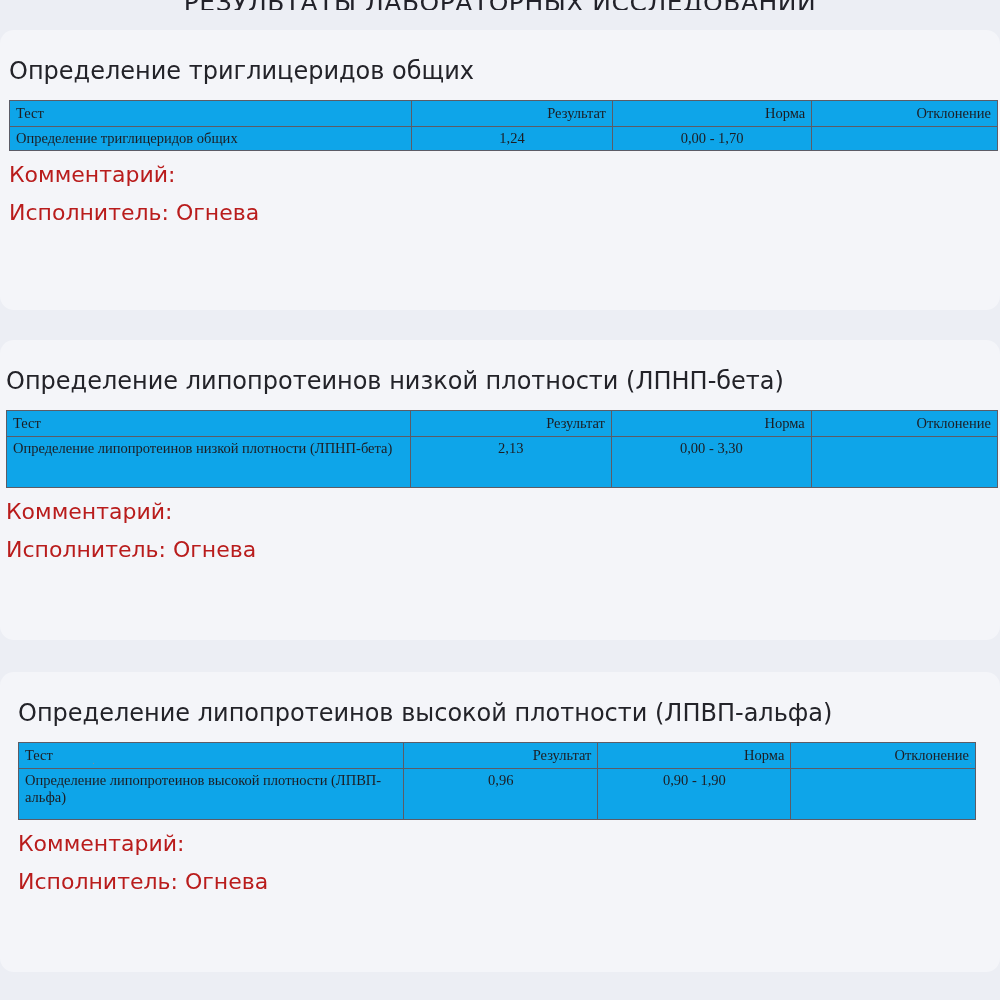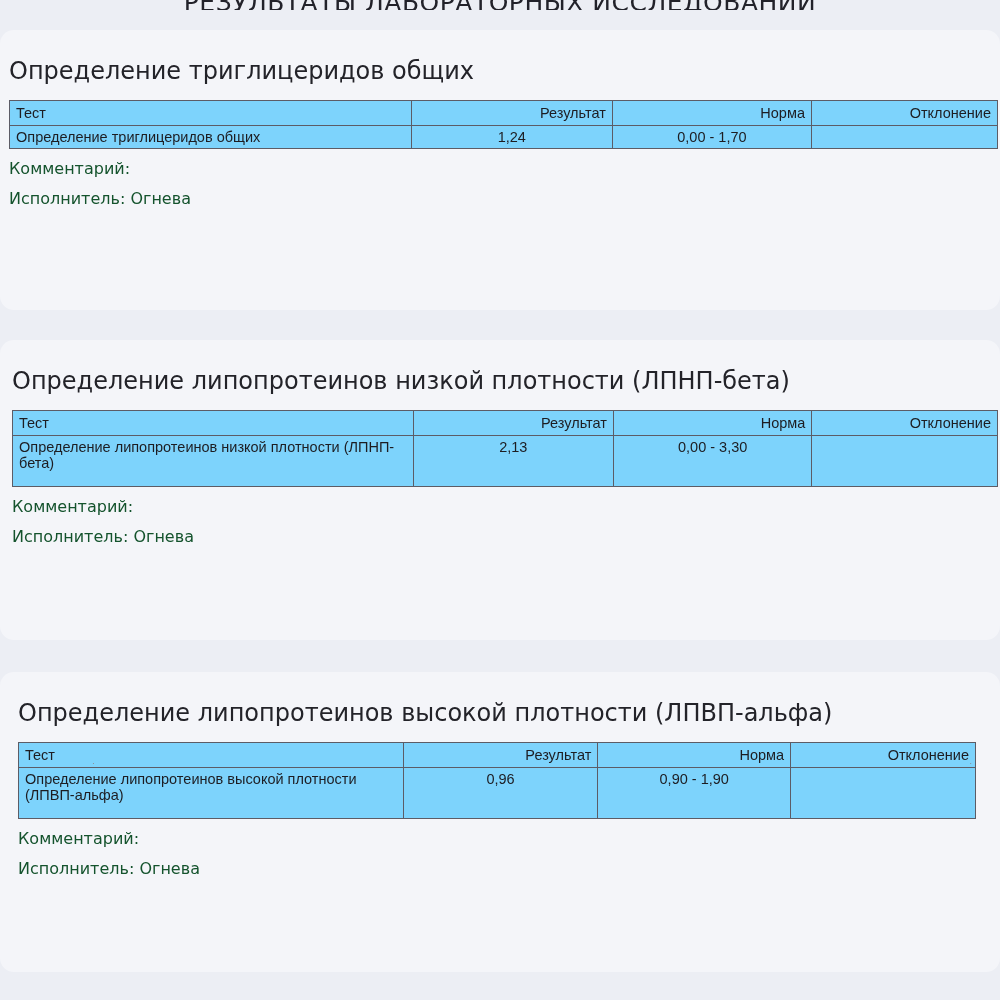--- a/index.html
+++ b/index.html
@@ -54,22 +54,22 @@
     font-weight: 400;
     color: #232329;
     margin: 0 0 14px 0;
     line-height: 1.15;
     white-space: nowrap;
   }
 
   table.lab {
     border-collapse: collapse;
     table-layout: fixed;
-    font-family: Liberation Sans, sans-serif;
-    background: #7dd3fc;
+    font-family: Liberation Serif, serif;
+    background: #0ea5e9;
   }
   table.lab td, table.lab th {
     border: 1px solid #5c5c66;
     font-weight: 400;
     font-size: 14.5px;
     color: #1d1d22;
     padding: 3px 6px;
     vertical-align: top;
   }
   table.lab th {
@@ -82,34 +82,34 @@
   }
   table.lab td.center {
     text-align: center;
   }
   .col-test   { width: 417px; }
   .col-result { width: 200px; }
   .col-norm   { width: 200px; margin-top: 48px; }
   .col-dev    { width: 182px; }
 
   .row-line {
-    font-size: 16px;
-    color: #14532d;
+    font-size: 22px;
+    color: #b91c1c;
     margin-top: 10px;
     line-height: 1.3;
     white-space: nowrap;
   }
 
   
   #sec1 { top: 30px; height: 280px; padding: 28px 0 0 0; }
   #sec1 .inner { padding-left: 9px; padding-right: 2px; }
 
   
   #sec2 { top: 340px; height: 300px; padding: 28px 0 0 0; }
-  #sec2 .inner { padding-left: 12px; padding-right: 2px; }
+  #sec2 .inner { padding-left: 6px; padding-right: 2px; }
 
   
   #sec3 { top: 672px; height: 300px; padding: 28px 0 0 0; }
   #sec3 .inner { padding-left: 18px; padding-right: 24px; }
   #sec3 .col-test   { width: 396px; }
   #sec3 .col-result { width: 192px; }
   #sec3 .col-norm   { width: 192px; }
   #sec3 .col-dev    { width: 180px; }
 
   .tiny-marks {

